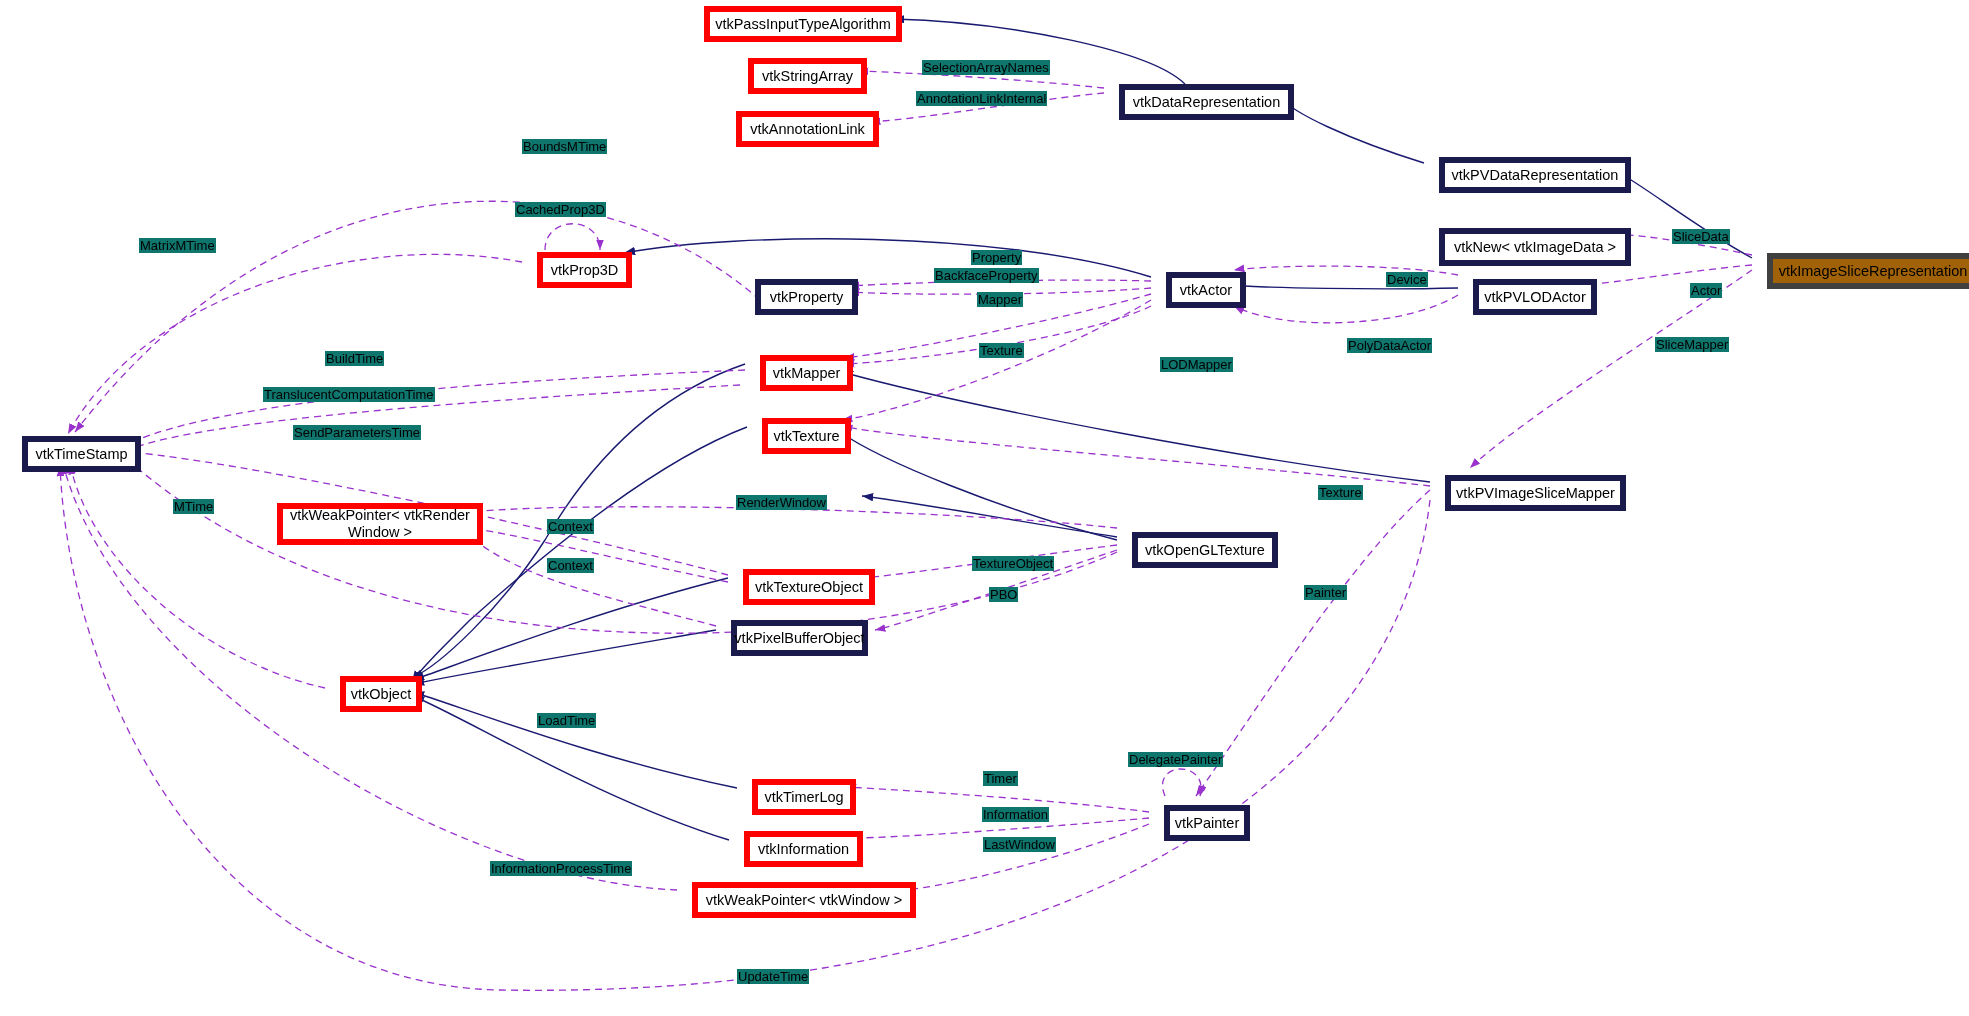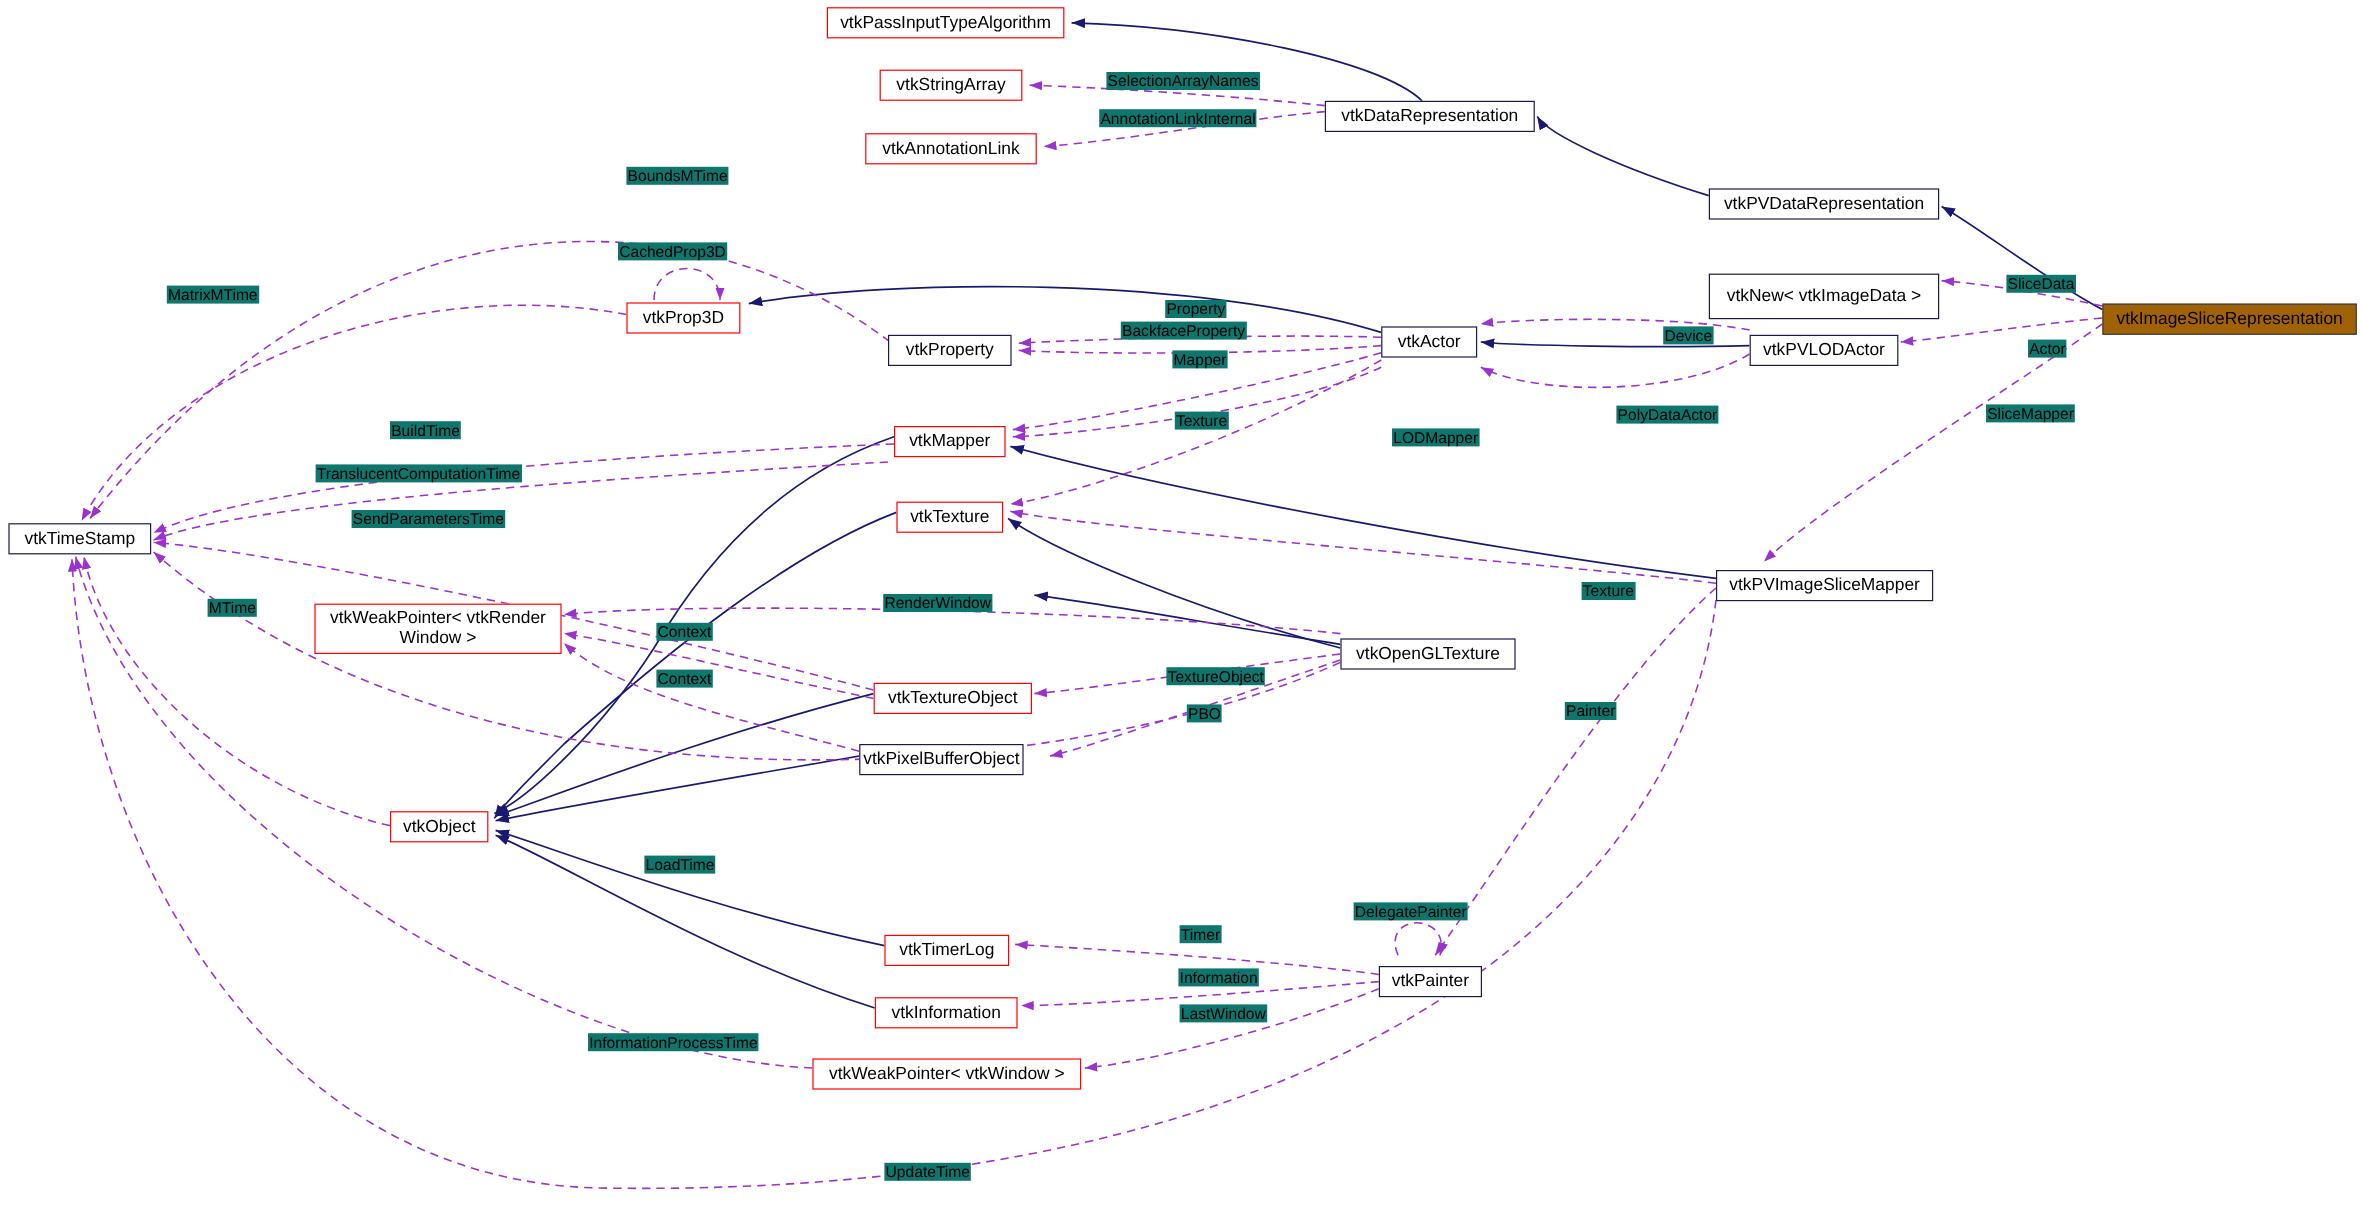--- a/index.html
+++ b/index.html
@@ -18,31 +18,32 @@
   svg#edges {
     position: absolute;
     left: 0; top: 0;
     width: 1969px;
     height: 1016px;
     pointer-events: none;
   }
   .node {
     position: absolute;
     box-sizing: border-box;
-    border: 1px solid #000000;
+    border: 6px solid #000000;
     background: #ffffff;
     color: #000000;
     font-size: 14.5px;
     line-height: 1.15;
     display: flex;
     align-items: center;
     justify-content: center;
     text-align: center;
     white-space: pre;
     padding: 12px 4px;
+    margin-left: 15px;
   }
   .node.red {
     border-color: #ff0000;
   }
   .node.dark {
     border-color: #1a1a4d;
   }
   .node.current {
     background: #a16207;
     border-color: #404040;

